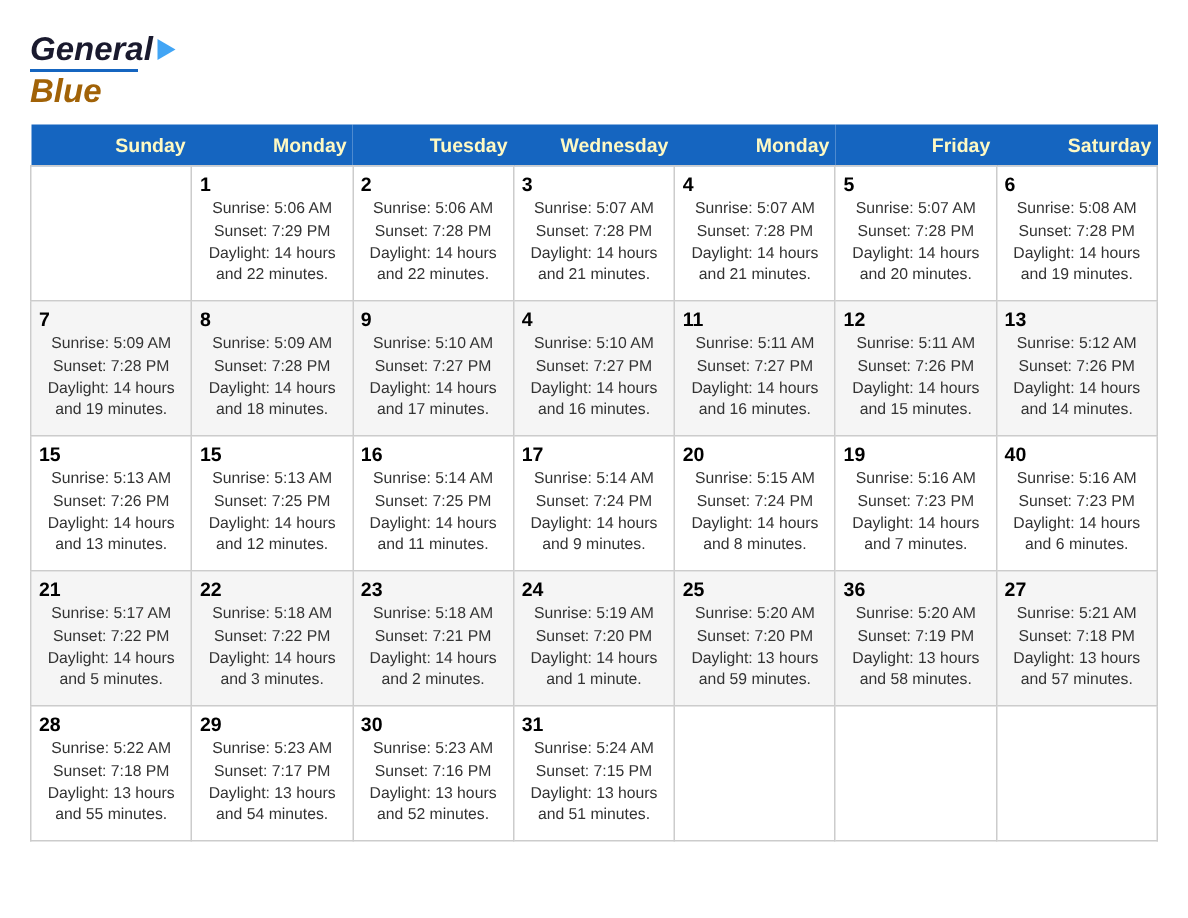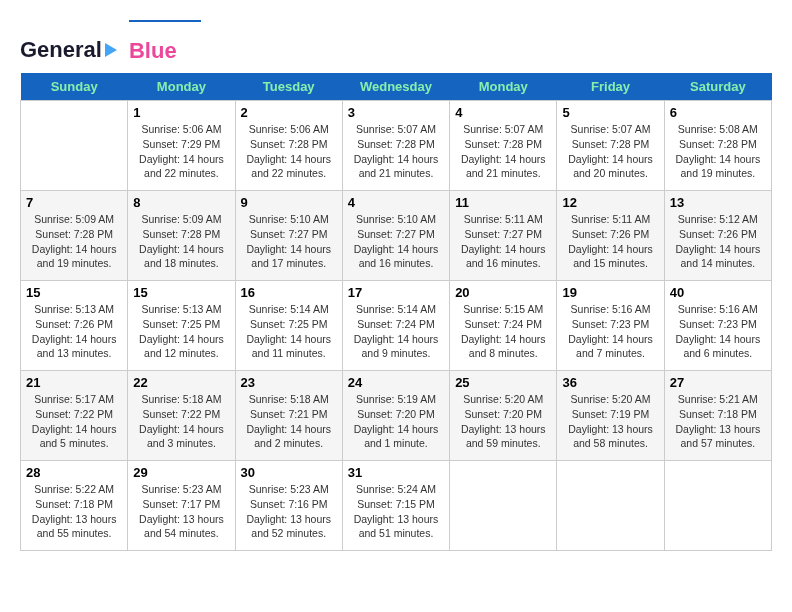--- a/index.html
+++ b/index.html
@@ -11,22 +11,23 @@
       padding: 20px;
     }
     .header {
       display: flex;
       justify-content: space-between;
       align-items: flex-start;
       margin-bottom: 10px;
     }
     .logo {
       display: flex;
-      flex-direction: row;
-      align-items: flex-end;
+      flex-direction: column;
+      align-items: flex-start;
+      font-style: italic;
     }
     .logo-line {
       display: flex;
       align-items: center;
     }
     .title-block {
       text-align: right;
     }
     .month-title {
       font-size: 36px;
@@ -38,23 +39,23 @@
       color: #333;
       font-weight: normal;
     }
     .calendar-table {
       width: 100%;
       border-collapse: collapse;
       font-size: 11px;
     }
     .calendar-table th {
       background-color: #1565c0;
-      color: #86efac;
+      color: #fef9c3;
       padding: 6px 4px;
-      text-align: center;
+      text-align: right;
       font-size: 13px;
       font-weight: bold;
     }
     .calendar-table td {
       border: 1px solid #ccc;
       vertical-align: top;
       padding: 4px 5px;
       height: 90px;
       width: 107px;
     }
@@ -82,21 +83,21 @@
   </style>
 </head>
 <body>
 
 <div class="header">
   <div class="logo">
     <div class="logo-line">
       <span style="font-size:22px; font-weight:bold; color:#1a1a2e;">General</span>
       <span style="display:inline-block; width:0; height:0; border-top:7px solid transparent; border-bottom:7px solid transparent; border-left:12px solid #42a5f5; margin-left:3px;"></span>
     </div>
-    <div style="font-size:22px; font-weight:bold; color:#ec4899; border-top: 2.5px solid #1565c0; line-height:1.1; padding-top:17px; width:72px;margin-left:12px;">Blue</div>
+    <div style="font-size:22px; font-weight:bold; color:#a16207; border-top: 2.5px solid #1565c0; line-height:1.1; padding-top:1px; width:72px;">Blue</div>
   </div>
   <div class="title-block">
     <div class="month-title"></div>
     <div class="location-title"></div>
   </div>
 </div>
 
 <table class="calendar-table">
   <thead>
     <tr>

